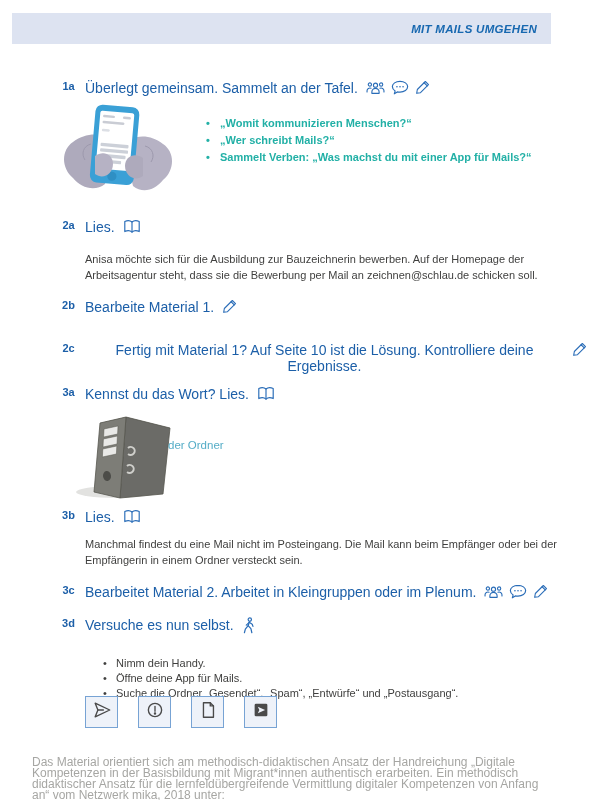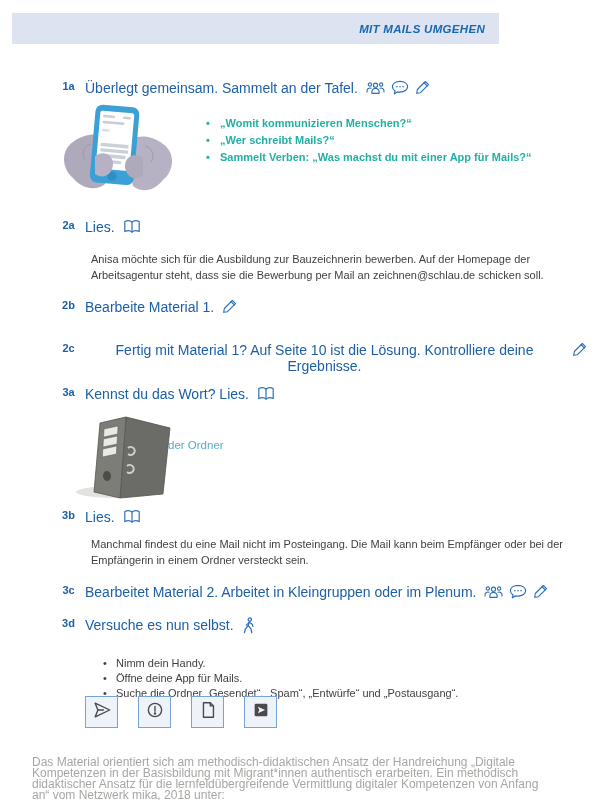--- a/index.html
+++ b/index.html
@@ -2,37 +2,37 @@
 <html><head>
 <meta charset="utf-8">
 <style>
   html,body{margin:0;padding:0;background:#ffffff;}
   .page{
     position:relative;width:600px;height:800px;overflow:hidden;background:#fff;
     font-family:"Liberation Sans","DejaVu Sans",sans-serif;color:#3f3f3e;
   }
   
   .header-bar{
-    position:absolute;left:12px;top:13px;width:487px;height:31px;
+    position:absolute;left:12px;top:13px;width:539px;height:31px;
     background:#dde3f1;display:flex;align-items:center;justify-content:flex-end;
     padding-right:14px;box-sizing:border-box;
   }
   .header-title{
     font-size:11.5px;font-weight:bold;font-style:italic;color:#1768b0;letter-spacing:.3px;
   }
   
   .task{position:absolute;left:52px;width:535px;display:flex;align-items:flex-start;text-align:center;}
   .task .num{flex:none;width:33px;font-size:11px;font-weight:bold;color:#1c5fa8;}
   .task .title{font-size:14px;font-weight:normal;color:#1c5fa8;}
   .task .icons{display:inline-flex;align-items:center;gap:6px;margin-left:8px;position:relative;top:0px;}
   .icons svg{display:block;}
   .blue-ic{stroke:#2a6db8;fill:none;stroke-width:1.3;stroke-linecap:round;stroke-linejoin:round;}
   .blue-fill{fill:#2a6db8;stroke:none;}
   
-  .body-text{position:absolute;left:85px;width:478px;font-size:11px;line-height:16px;color:#3f3f3e;margin-left:6px;}
+  .body-text{position:absolute;left:85px;width:478px;font-size:11px;line-height:16px;color:#3f3f3e;}
   
   .intro-bullets{position:absolute;left:200px;top:111px;margin:4px;padding:0;list-style:none;}
   .intro-bullets li{
     position:relative;padding-left:16px;font-size:11px;font-weight:bold;color:#22b0a6;line-height:17px;
   }
   .intro-bullets li::before{content:"•";position:absolute;left:2px;color:#22b0a6;}
   
   .steps{position:absolute;left:85px;top:640px;margin:16px;padding:0;list-style:none;}
   .steps li{position:relative;padding-left:15px;font-size:11px;color:#3f3f3e;line-height:15px;}
   .steps li::before{content:"•";position:absolute;left:2px;color:#3f3f3e;}

